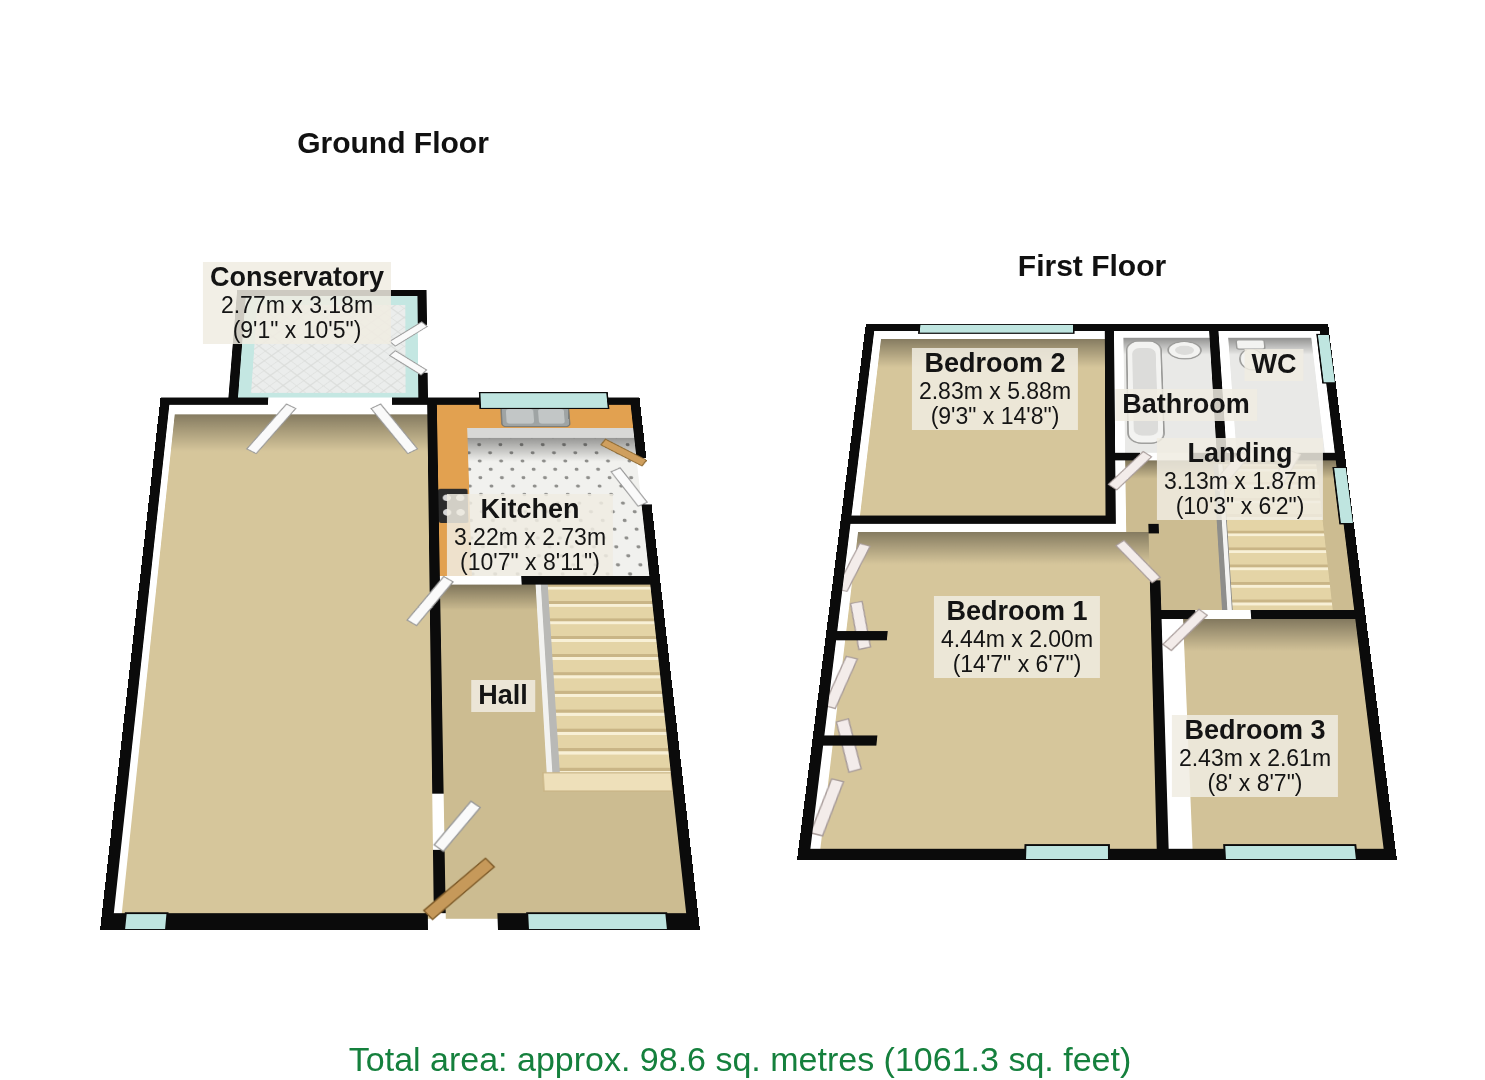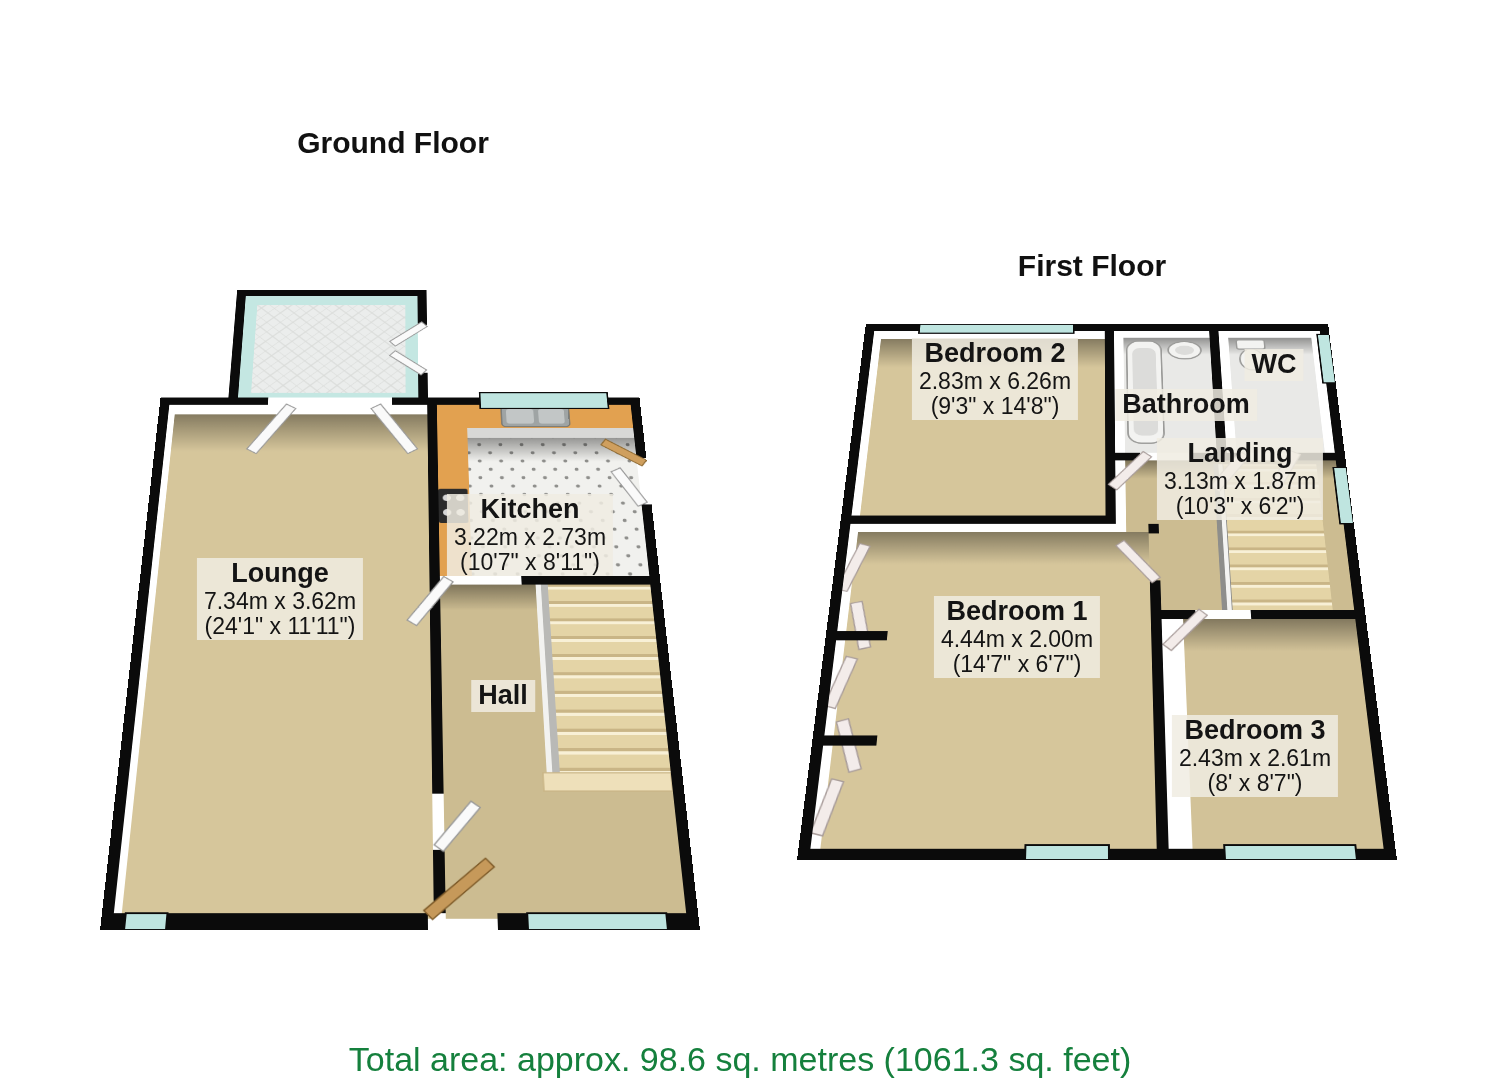--- a/index.html
+++ b/index.html
@@ -286,40 +286,40 @@
     <g>
       <g transform="rotate(42 416 448)">
           <rect x="410" y="444" width="12" height="62" class="dp"></rect>
         </g>
     </g>
   </svg>
 
   <div class="floor-title" style="left:393px;top:126px;">Ground Floor</div>
   <div class="floor-title" style="left:1092px;top:205px;margin-top:44px;">First Floor</div>
 
+  <div class="room-label" style="left:297px;top:262px;">
+    <div class="nm">Conservatory</div>
+    <div class="dm">2.77m x 3.18m</div>
+    <div class="dm">(9'1" x 10'5")</div>
+  </div>
 
   <div class="room-label" style="left:530px;top:446px;margin-top:48px;">
     <div class="nm">Kitchen</div>
     <div class="dm">3.22m x 2.73m</div>
     <div class="dm">(10'7" x 8'11")</div>
   </div>
 
-  <div class="room-label" style="left:280px;top:558px;">
-    <div class="nm">Lounge</div>
-    <div class="dm">7.34m x 3.62m</div>
-    <div class="dm">(24'1" x 11'11")</div>
-  </div>
 
   <div class="room-label" style="left:503px;top:680px;">
     <div class="nm">Hall</div>
   </div>
 
-  <div class="room-label" style="left:995px;top:338px;">
+  <div class="room-label" style="left:995px;top:348px;">
     <div class="nm">Bedroom 2</div>
-    <div class="dm">2.83m x 6.26m</div>
+    <div class="dm">2.83m x 5.88m</div>
     <div class="dm">(9'3" x 14'8")</div>
   </div>
 
   <div class="room-label" style="left:1186px;top:349px;margin-top:40px;">
     <div class="nm">Bathroom</div>
   </div>
 
   <div class="room-label" style="left:1274px;top:349px;">
     <div class="nm">WC</div>
   </div>

